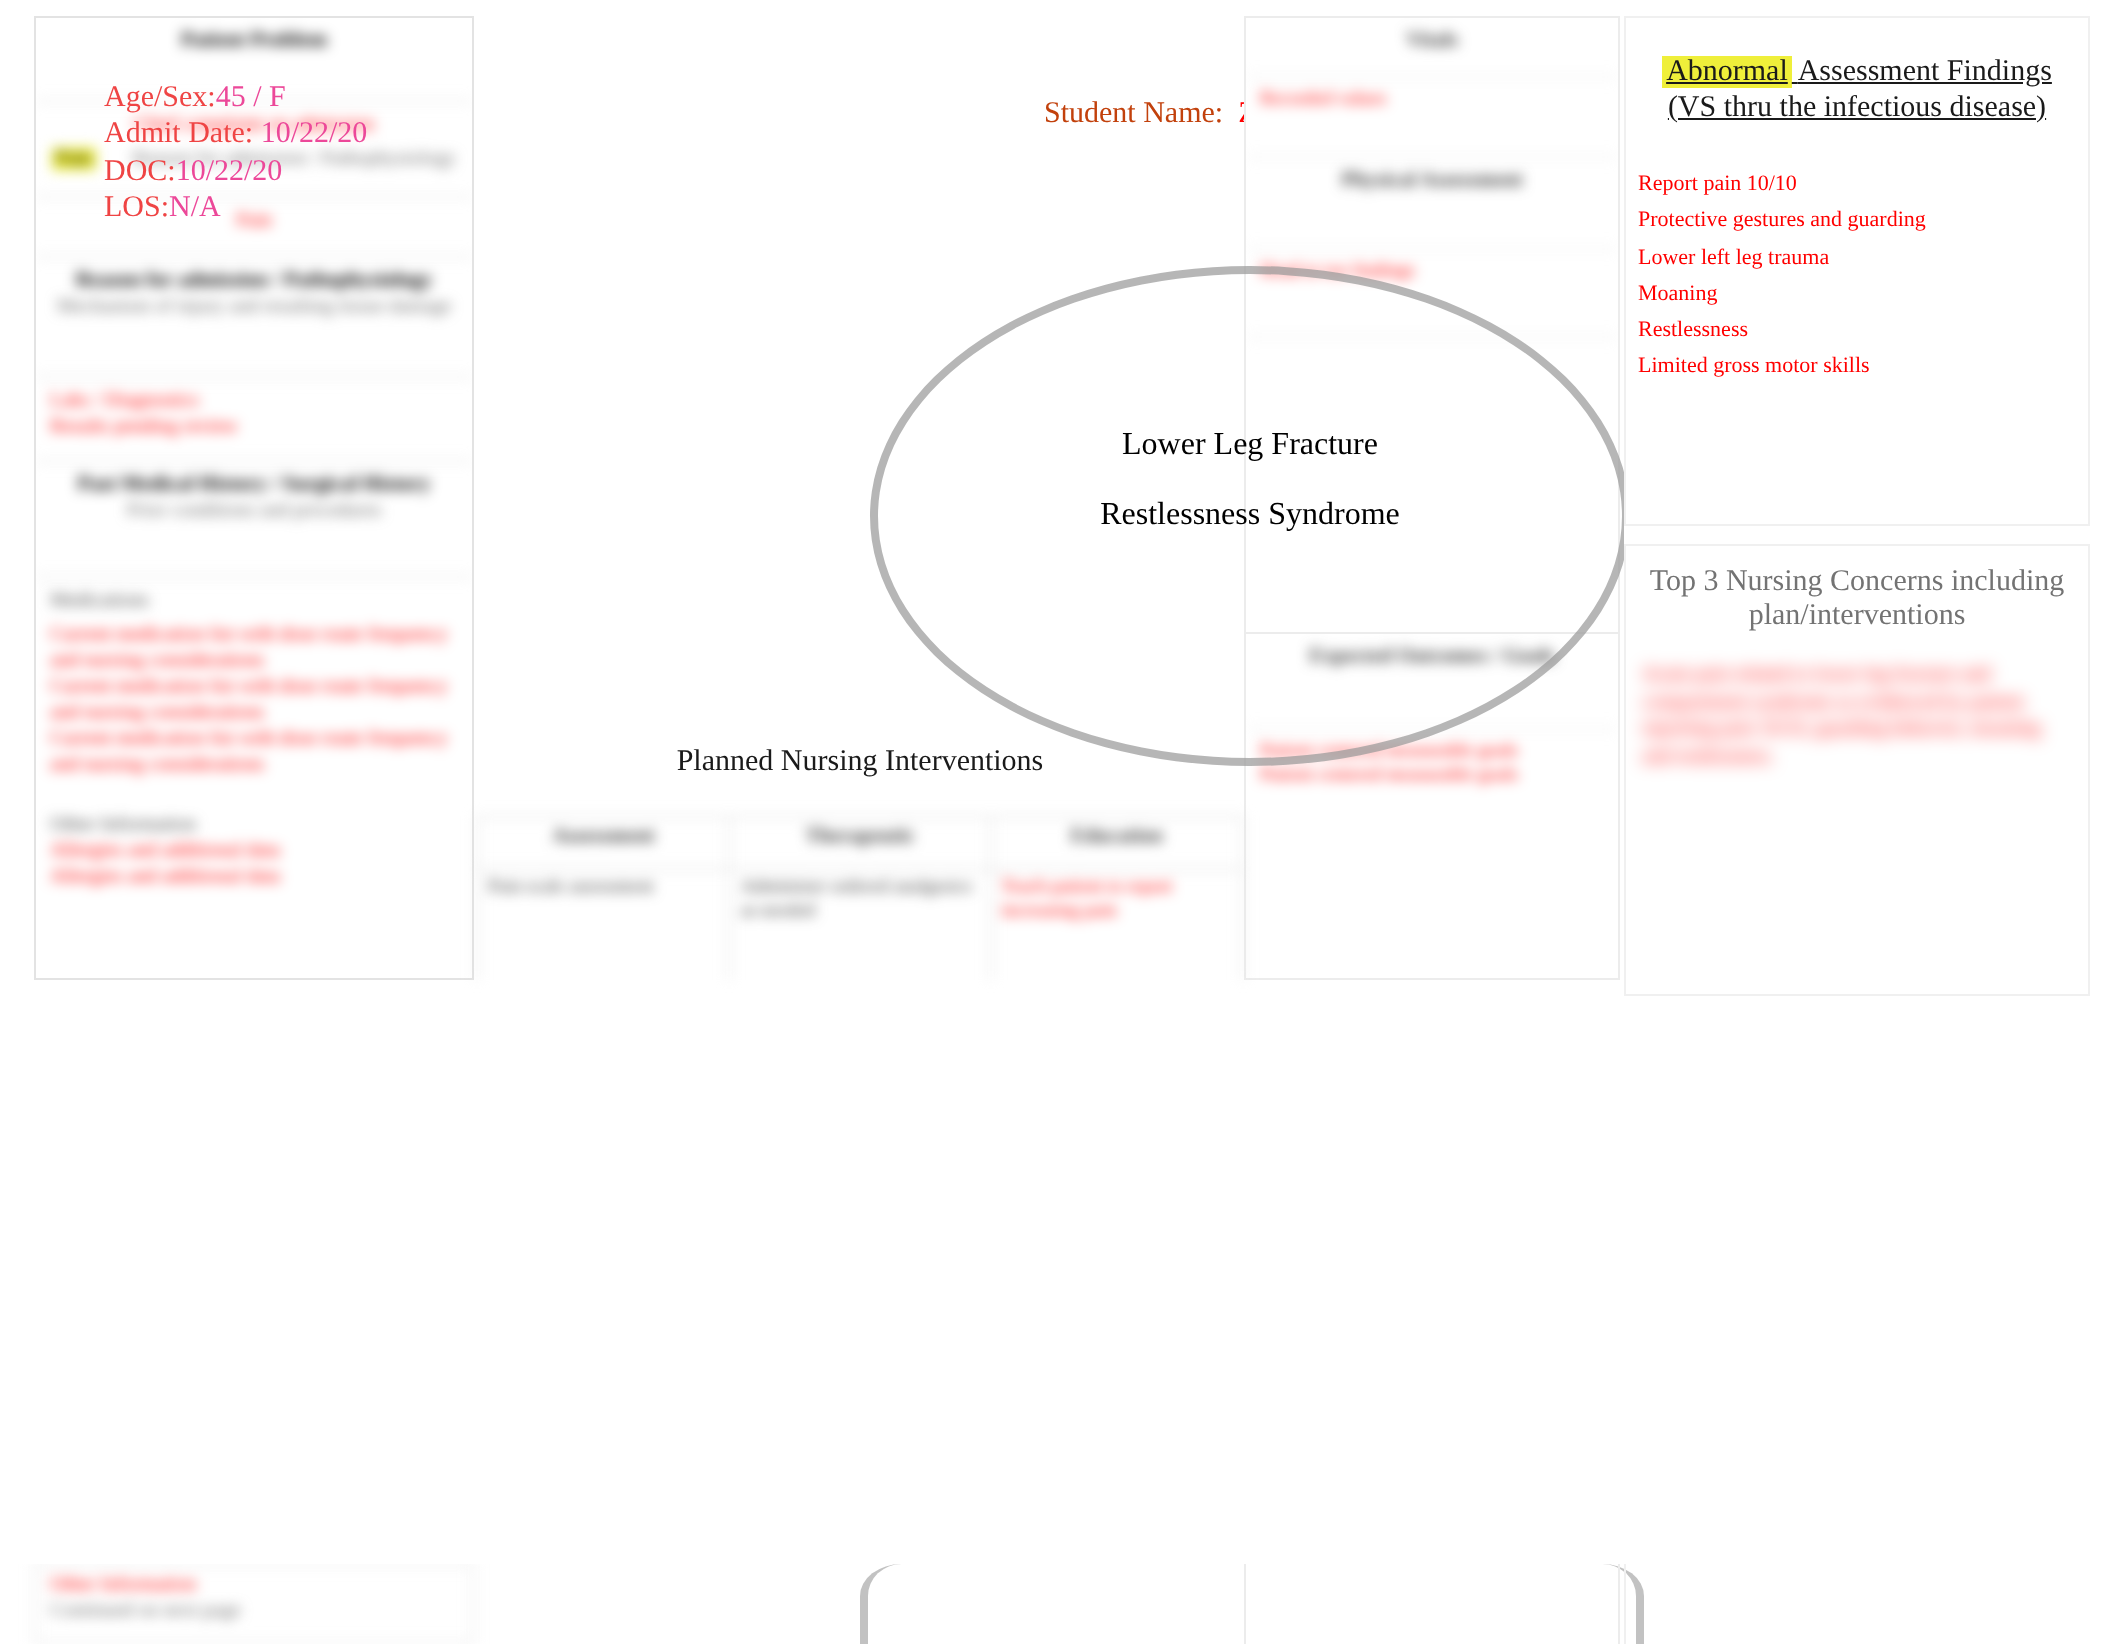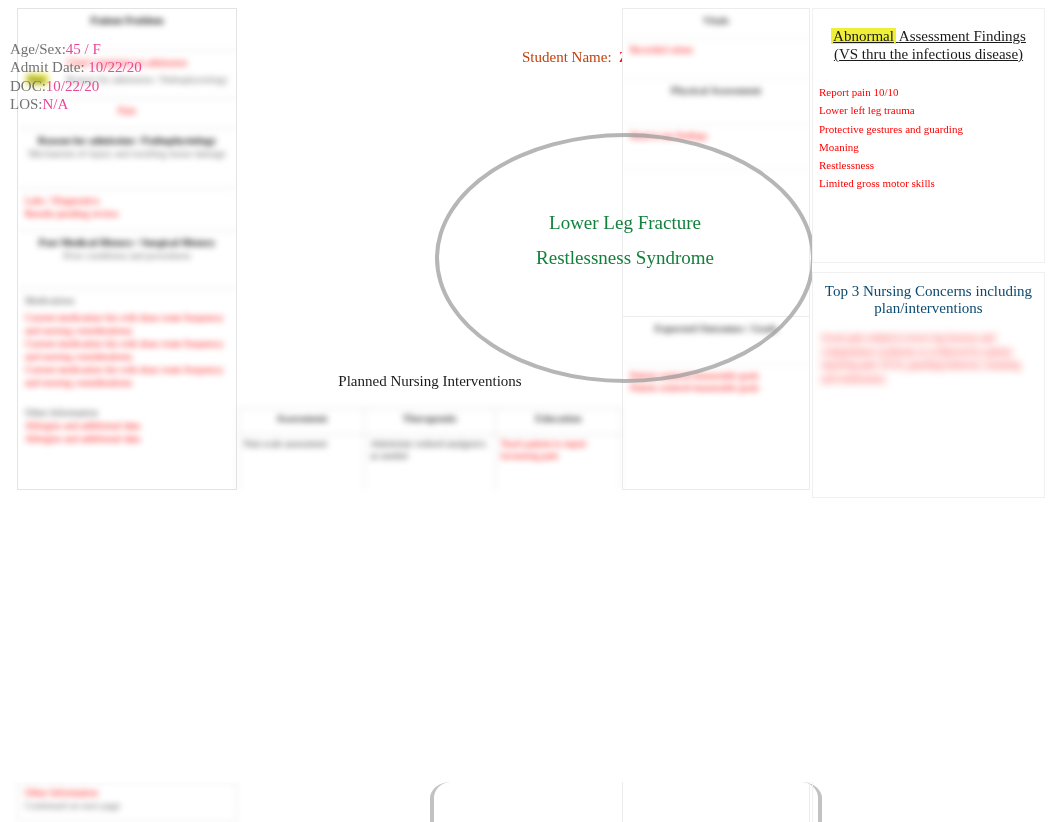--- a/index.html
+++ b/index.html
@@ -83,21 +83,21 @@
     background: #ffffff;
     box-sizing: border-box;
   }
   #demographics {
     position: absolute;
     left: 10px; top: 40px;
     font-size: 15px;
     line-height: 18.4px;
     white-space: nowrap;
   }
-  #demographics .lbl { color: #737373; }
+  #demographics .lbl { color: #ef4444; margin-left: 42px; }
   #demographics .val { color: #ec4899; }
 
   #student-name {
     position: absolute;
     left: 522px; top: 48px;
     font-size: 15px;
     line-height: 18.4px;
     white-space: nowrap;
   }
   #student-name .lbl { color: #c2410c; }
@@ -157,23 +157,23 @@
     border-radius: 50%;
     box-sizing: border-box;
     background: transparent;
     opacity: 0.72;
   }
   #oval-text {
     position: absolute;
     left: 445px; top: 205px;
     width: 360px;
     text-align: center;
-    font-size: 19px;
+    font-size: 16px;
     line-height: 35px;
-    color: #15803d;
+    color: #000000;
   }
 
   
   #mid-col {
     position: absolute;
     left: 622px; top: 8px;
     width: 188px;
     height: 482px;
     border: 1px solid #ececec;
     background: #ffffff;
@@ -243,21 +243,21 @@
     border: 1px solid #f0f0f0;
     box-sizing: border-box;
     background: #ffffff;
     overflow: hidden;
   }
   #concerns-title {
     margin: 10px 5px 0 5px;
     text-align: center;
     font-size: 15px;
     line-height: 17px;
-    color: #0c4a6e;
+    color: #737373;
   }
   #concerns-body {
     margin: 14px 8px 0 8px;
     font-size: 10px;
     line-height: 1.35;
     color: #ff0000;
   }
 
   
   #bottom-strip {
@@ -436,22 +436,22 @@
   <div id="right-col">
 
     <div id="abnormal-panel">
       <div id="abnormal-title">
         <span class="hl-yellow">Abnormal</span>
         <span>Assessment Findings</span>
         <div>(VS thru the infectious disease)</div>
       </div>
       <ul id="abnormal-list">
         <li>Report pain 10/10</li>
+        <li>Protective gestures and guarding</li>
         <li>Lower left leg trauma</li>
-        <li>Protective gestures and guarding</li>
         <li>Moaning</li>
         <li>Restlessness</li>
         <li>Limited gross motor skills</li>
       </ul>
     </div>
 
     <div id="concerns-panel">
       <div id="concerns-title">Top 3 Nursing Concerns including plan/interventions</div>
       <div id="concerns-body" class="blur-hard">Acute pain related to lower leg fracture and compartment syndrome as evidenced by patient reporting pain 10/10, guarding behavior, moaning and restlessness.</div>
     </div>

